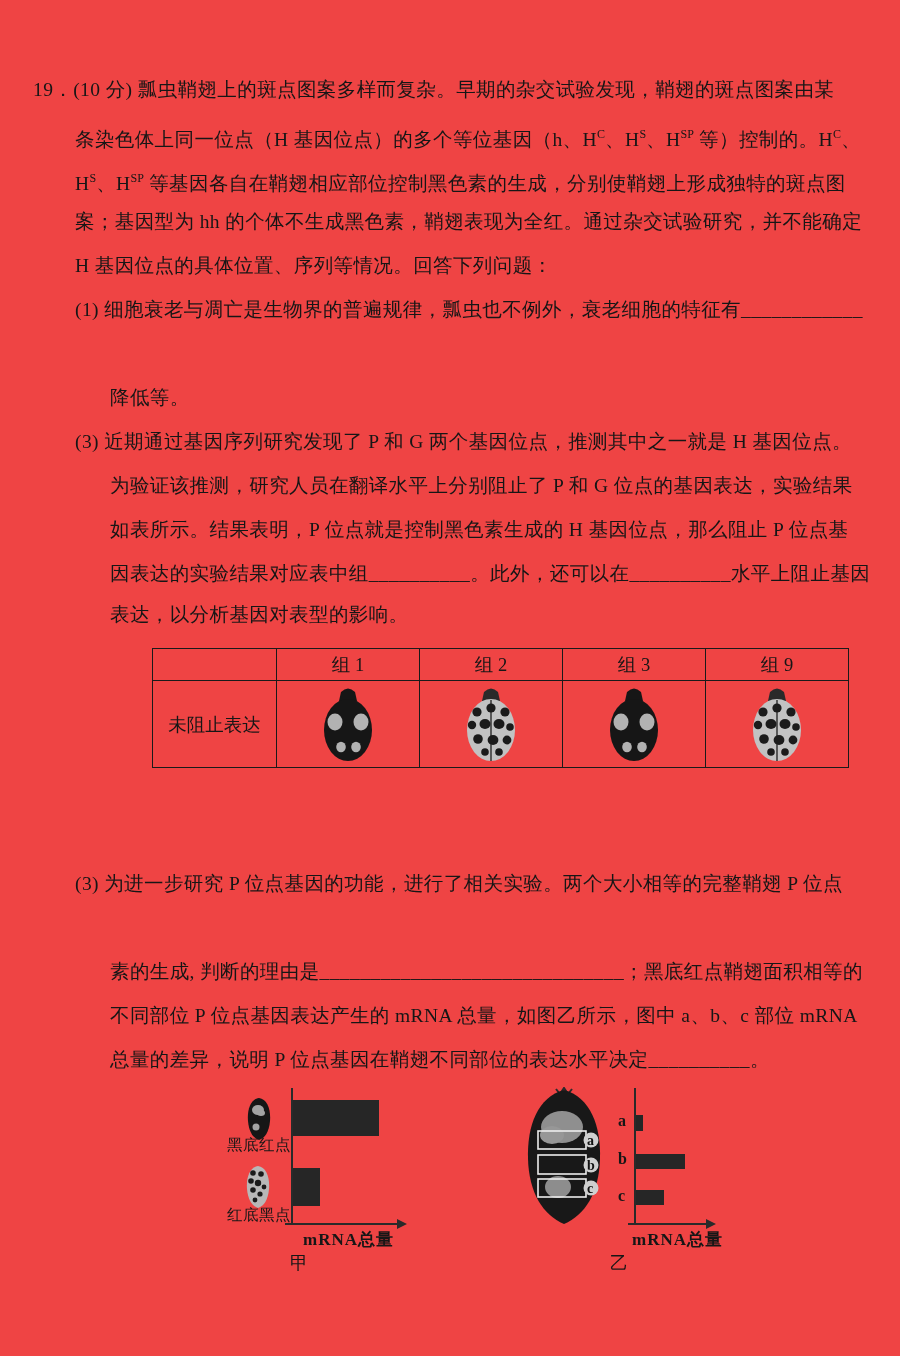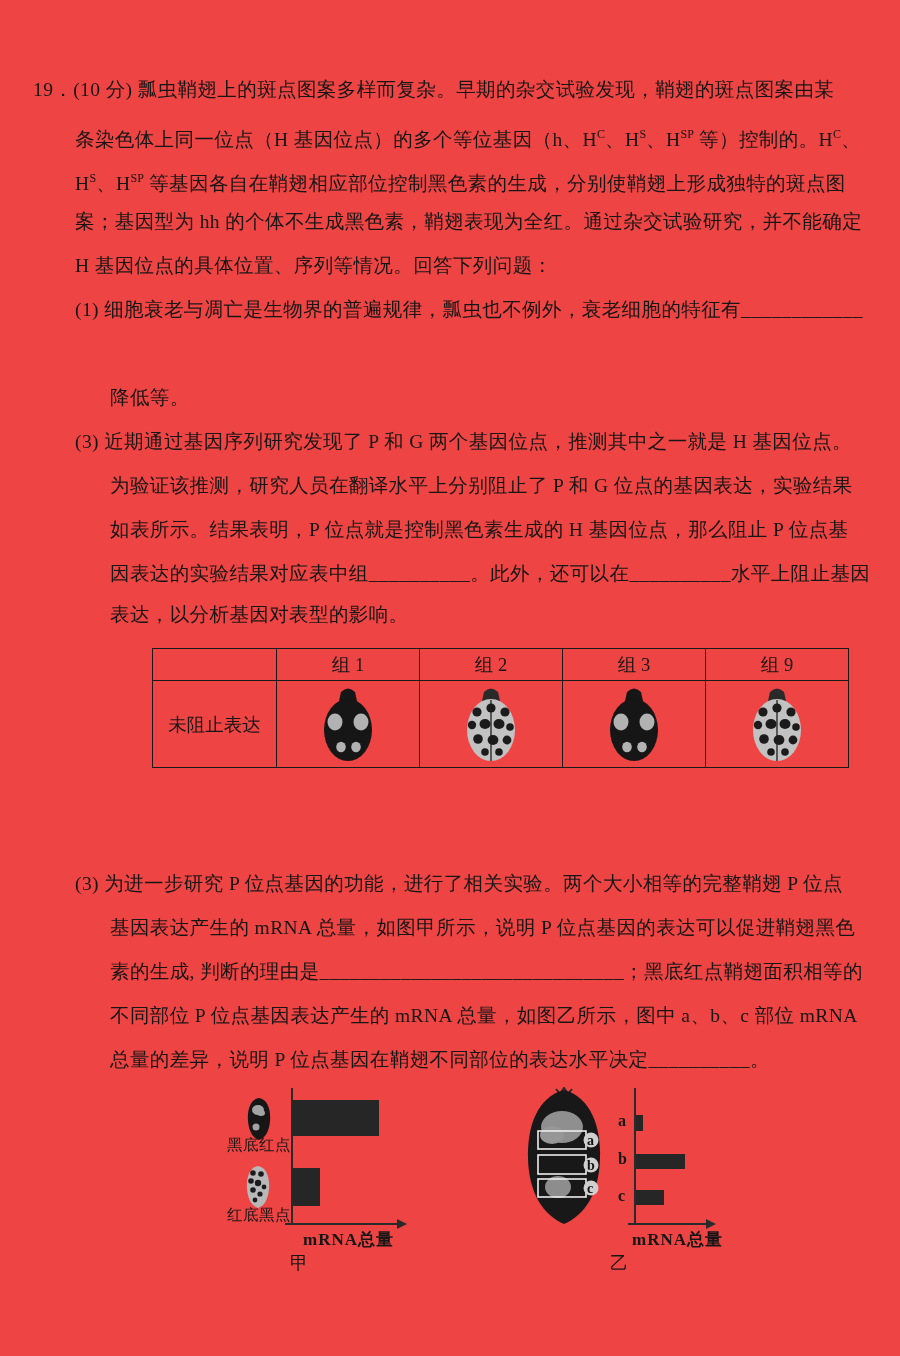--- a/index.html
+++ b/index.html
@@ -146,21 +146,20 @@
       <td>
             <svg class="bug" width="56" height="78" viewBox="0 0 56 78" aria-label="红底黑点鞘翅">
               <use href="#bug-b"></use>
             </svg>
           </td>
     </tr>
   </tbody>
     </table>
 
   <div class="tline" style="left:75px;top:872px">(3) 为进一步研究 P 位点基因的功能，进行了相关实验。两个大小相等的完整鞘翅 P 位点</div>
-  <div class="tline" style="left:110px;top:916px">基因表达产生的 mRNA 总量，如图甲所示，说明 P 位点基因的表达可以促进鞘翅黑色</div>
   <div class="tline" style="left:110px;top:1004px">不同部位 P 位点基因表达产生的 mRNA 总量，如图乙所示，图中 a、b、c 部位 mRNA</div>
   <div class="tline" style="left:110px;top:960px">素的生成, 判断的理由是______________________________；黑底红点鞘翅面积相等的</div>
   <div class="tline" style="left:110px;top:1048px">总量的差异，说明 P 位点基因在鞘翅不同部位的表达水平决定__________。</div>
 
   <div class="fig" style="left:200px;top:1085px">
     <svg style="left:46px;top:12px" width="26" height="44" viewBox="0 0 26 44">
         <use href="#wing-black"></use>
       </svg>
     <div class="wing-label" style="left:21px;top:50px">黑底红点</div>
     <svg style="left:45px;top:80px" width="26" height="44" viewBox="0 0 26 44">

